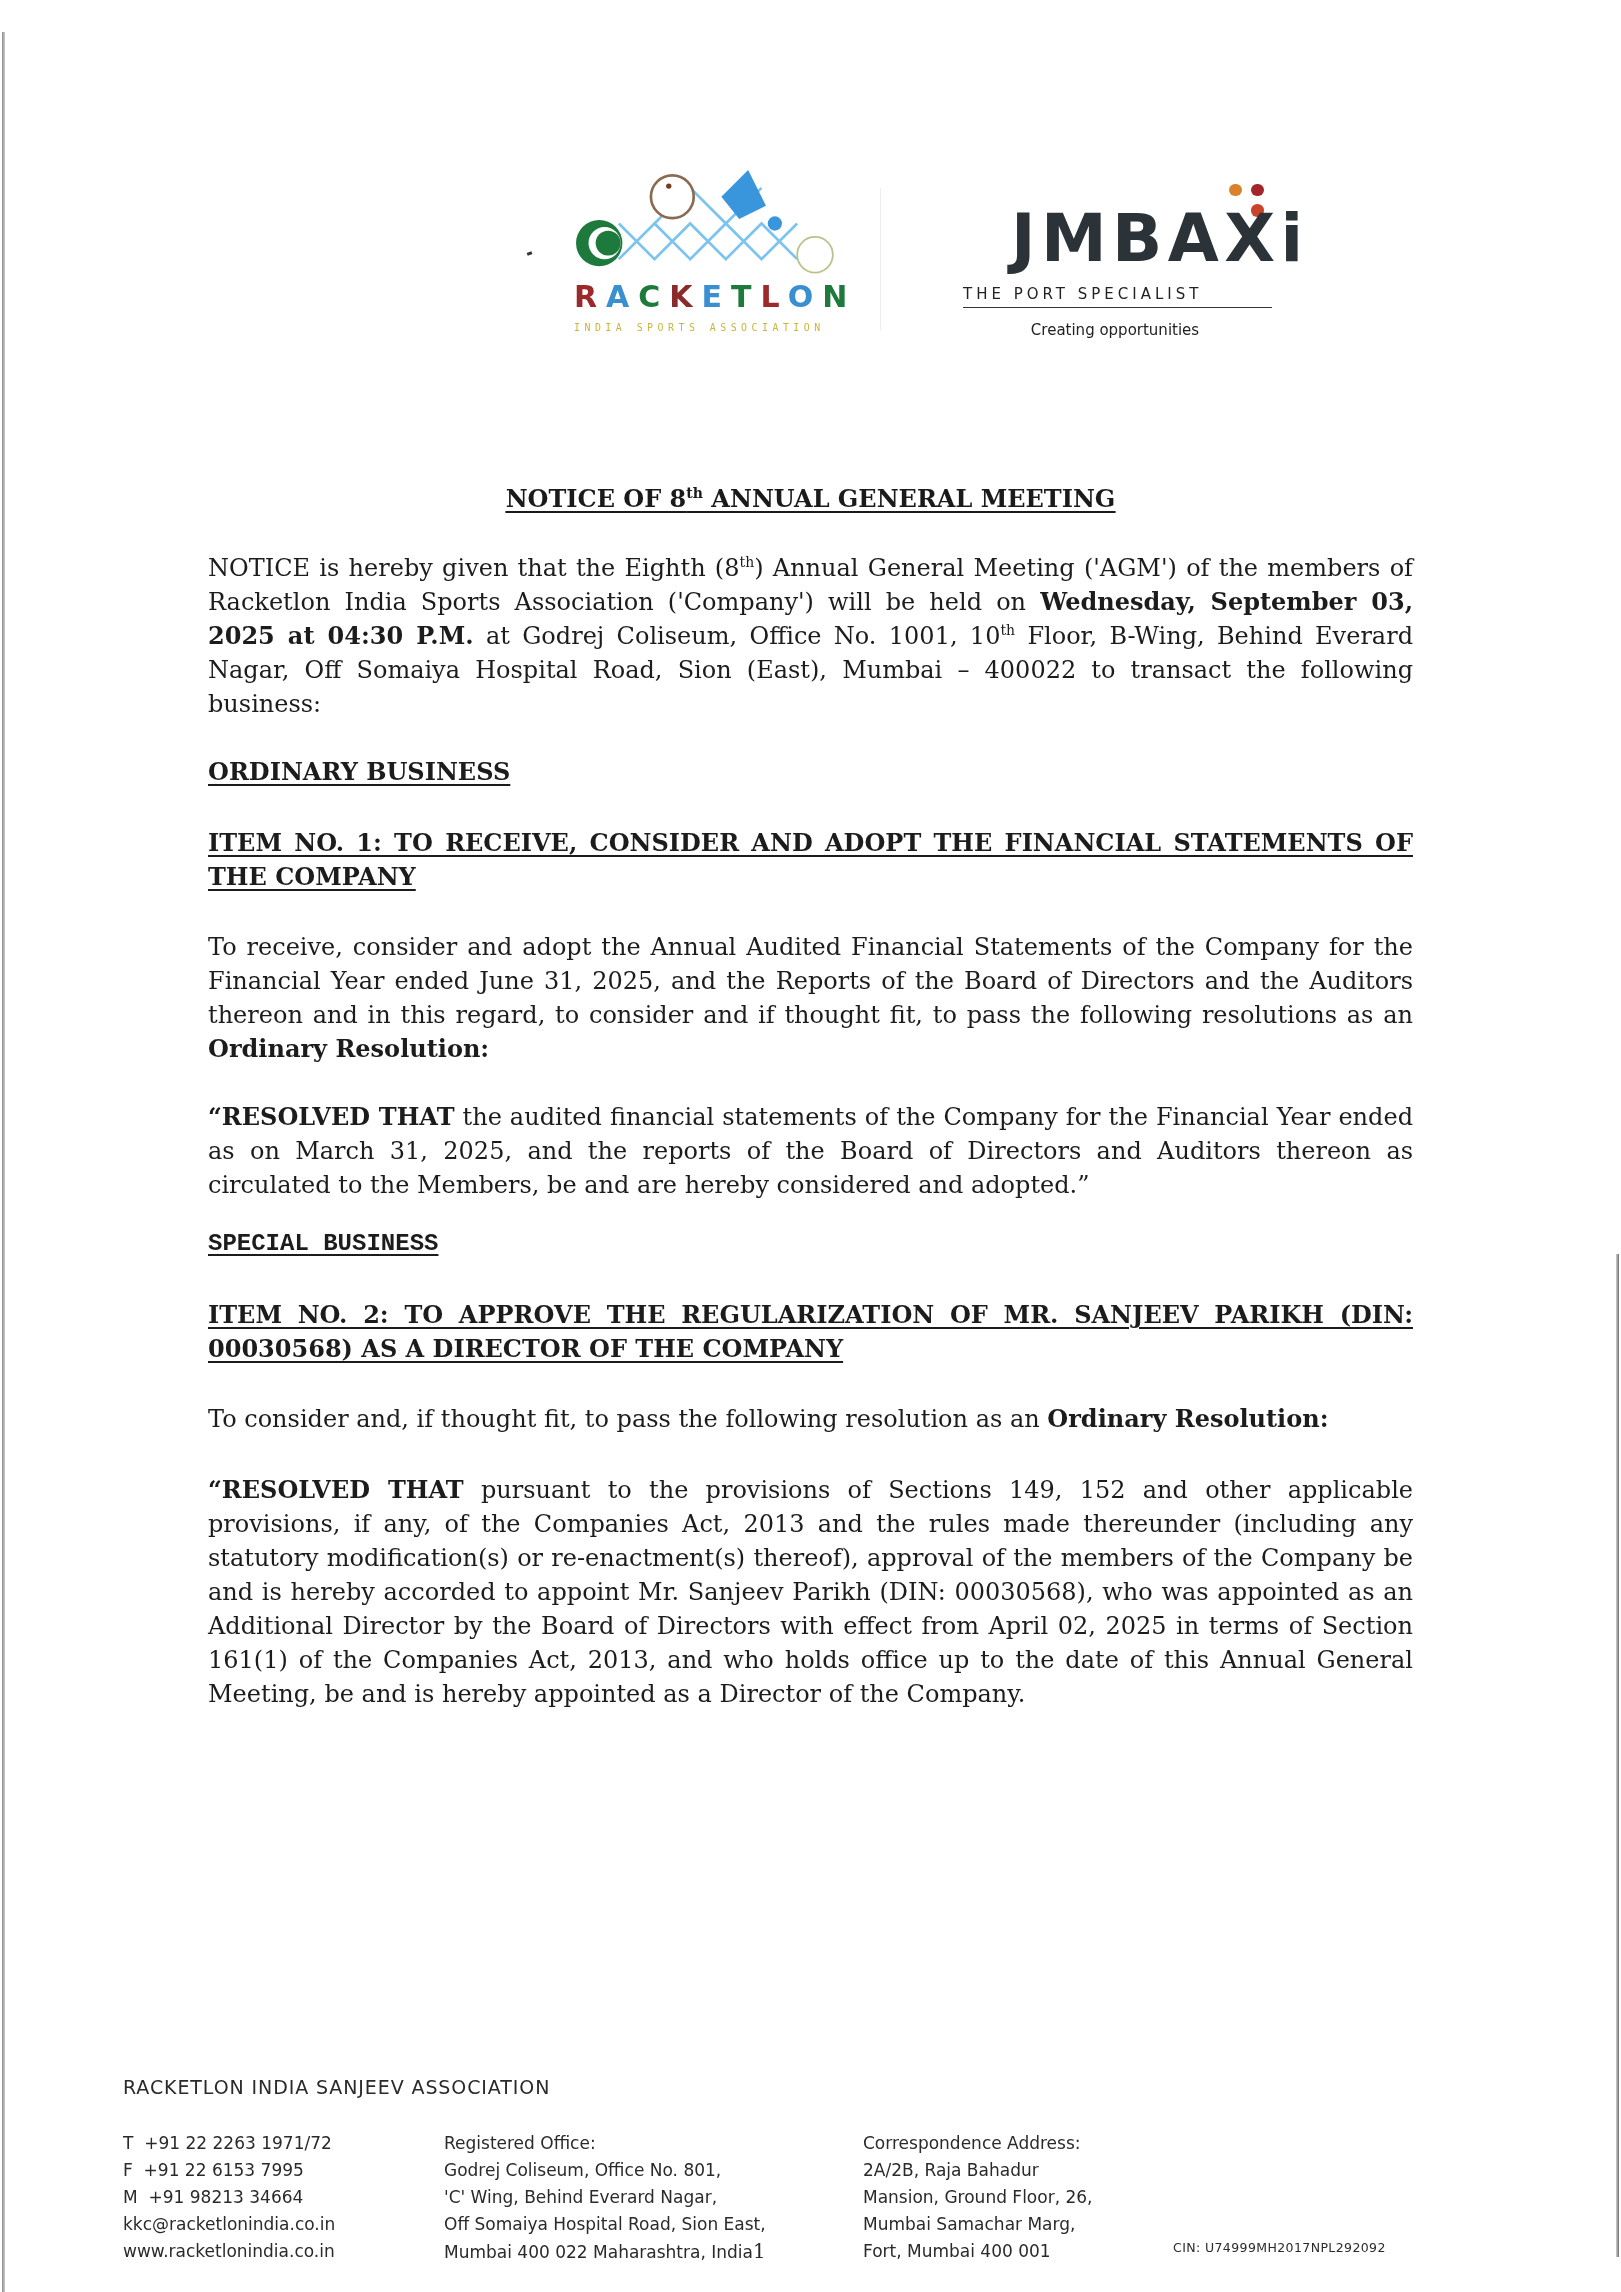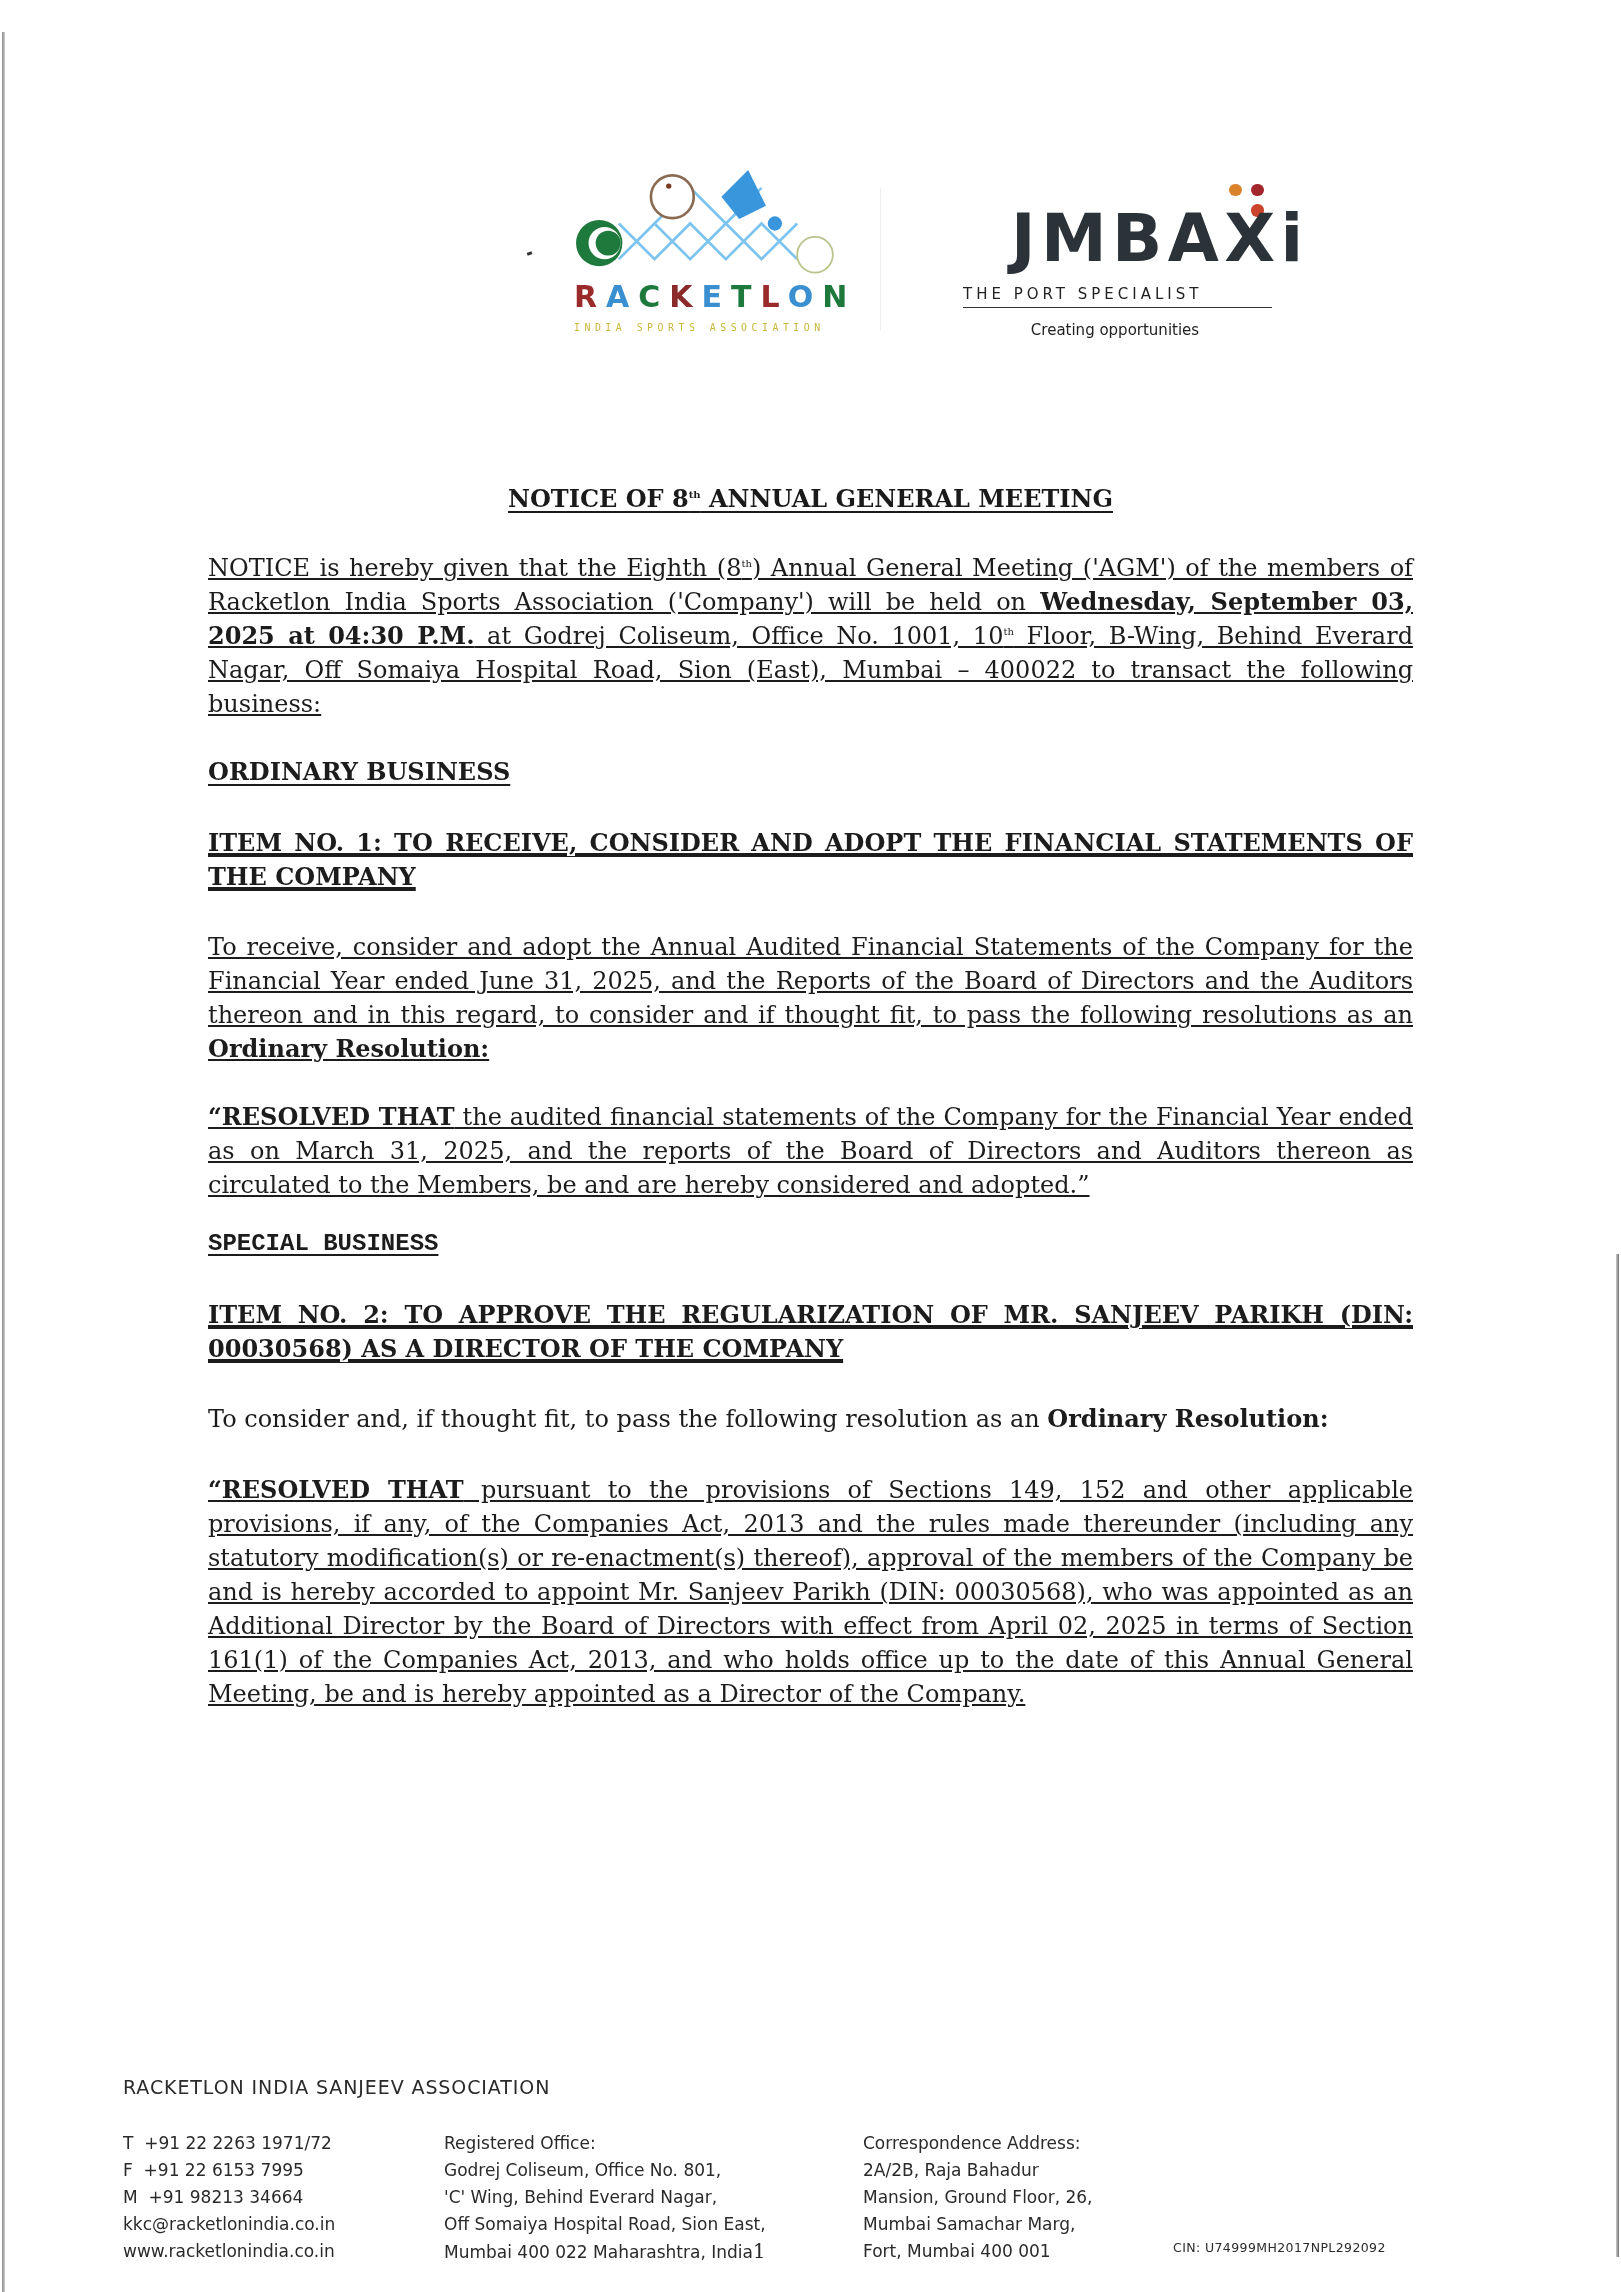--- a/index.html
+++ b/index.html
@@ -21,22 +21,22 @@
   .jm-sub { position: absolute; left: 0; top: 142px; width: 340px; text-align: center; font-family: "DejaVu Sans", sans-serif; font-size: 15px; color: #222; }
   .jm-dot { position: absolute; width: 12.5px; height: 12.5px; border-radius: 50%; }
 
   .rk-word { position: absolute; left: 18px; top: 109px; font-family: "DejaVu Sans", sans-serif; font-weight: bold; font-size: 30px; letter-spacing: 9px; white-space: nowrap; }
   .rk-sub { position: absolute; left: 18px; top: 152px; font-family: "DejaVu Sans Mono", monospace; font-size: 9.9px; letter-spacing: 4.5px; color: #c9b63a; white-space: nowrap; }
 
   
   .doc { position: absolute; left: 208px; width: 1205px; font-family: "DejaVu Serif", serif; font-size: 24px; line-height: 34px; color: #1c1c1c; }
   .title { position: absolute; top: 484px; left: 0; width: 1621px; text-align: center; font-family: "DejaVu Serif", serif; font-weight: bold; font-size: 24px; }
   .title span { text-decoration: underline; text-decoration-thickness: 1.8px; text-underline-offset: 3.6px; }
-  .title sup, .doc sup { font-size: 10px; line-height: 0; }
-  .justify { text-align: justify; text-decoration: underline; }
+  .title sup, .doc sup { font-size: 14px; line-height: 0; }
+  .justify { text-align: justify; }
   .heading { font-weight: bold; text-decoration: underline; text-decoration-thickness: 1.8px; text-underline-offset: 3.6px; }
   b { font-weight: bold; }
 
   
   .footer { position: absolute; left: 123px; top: 2076px; width: 1478px; font-family: "DejaVu Sans", sans-serif; color: #2a2a2a; }
   .org { font-size: 19px; letter-spacing: 0.9px; }
   .cols { position: absolute; top: 54px; left: 0; width: 1478px; }
   .col { position: absolute; top: 0; font-size: 17px; line-height: 27px; white-space: nowrap; }
   .col1 { left: 0; }
   .col2 { left: 321px; }

